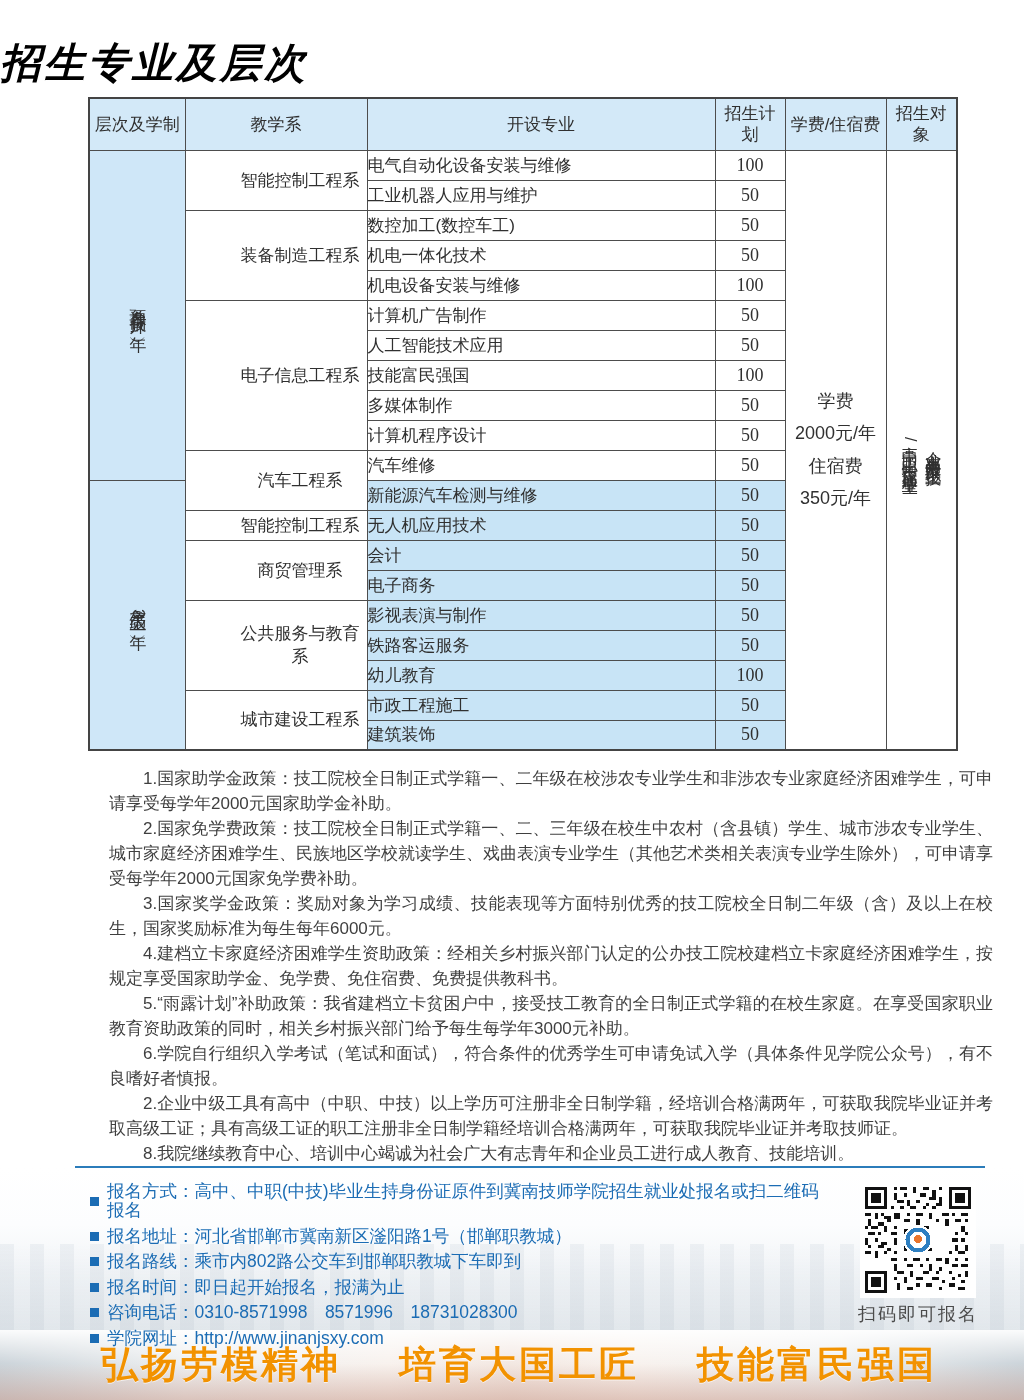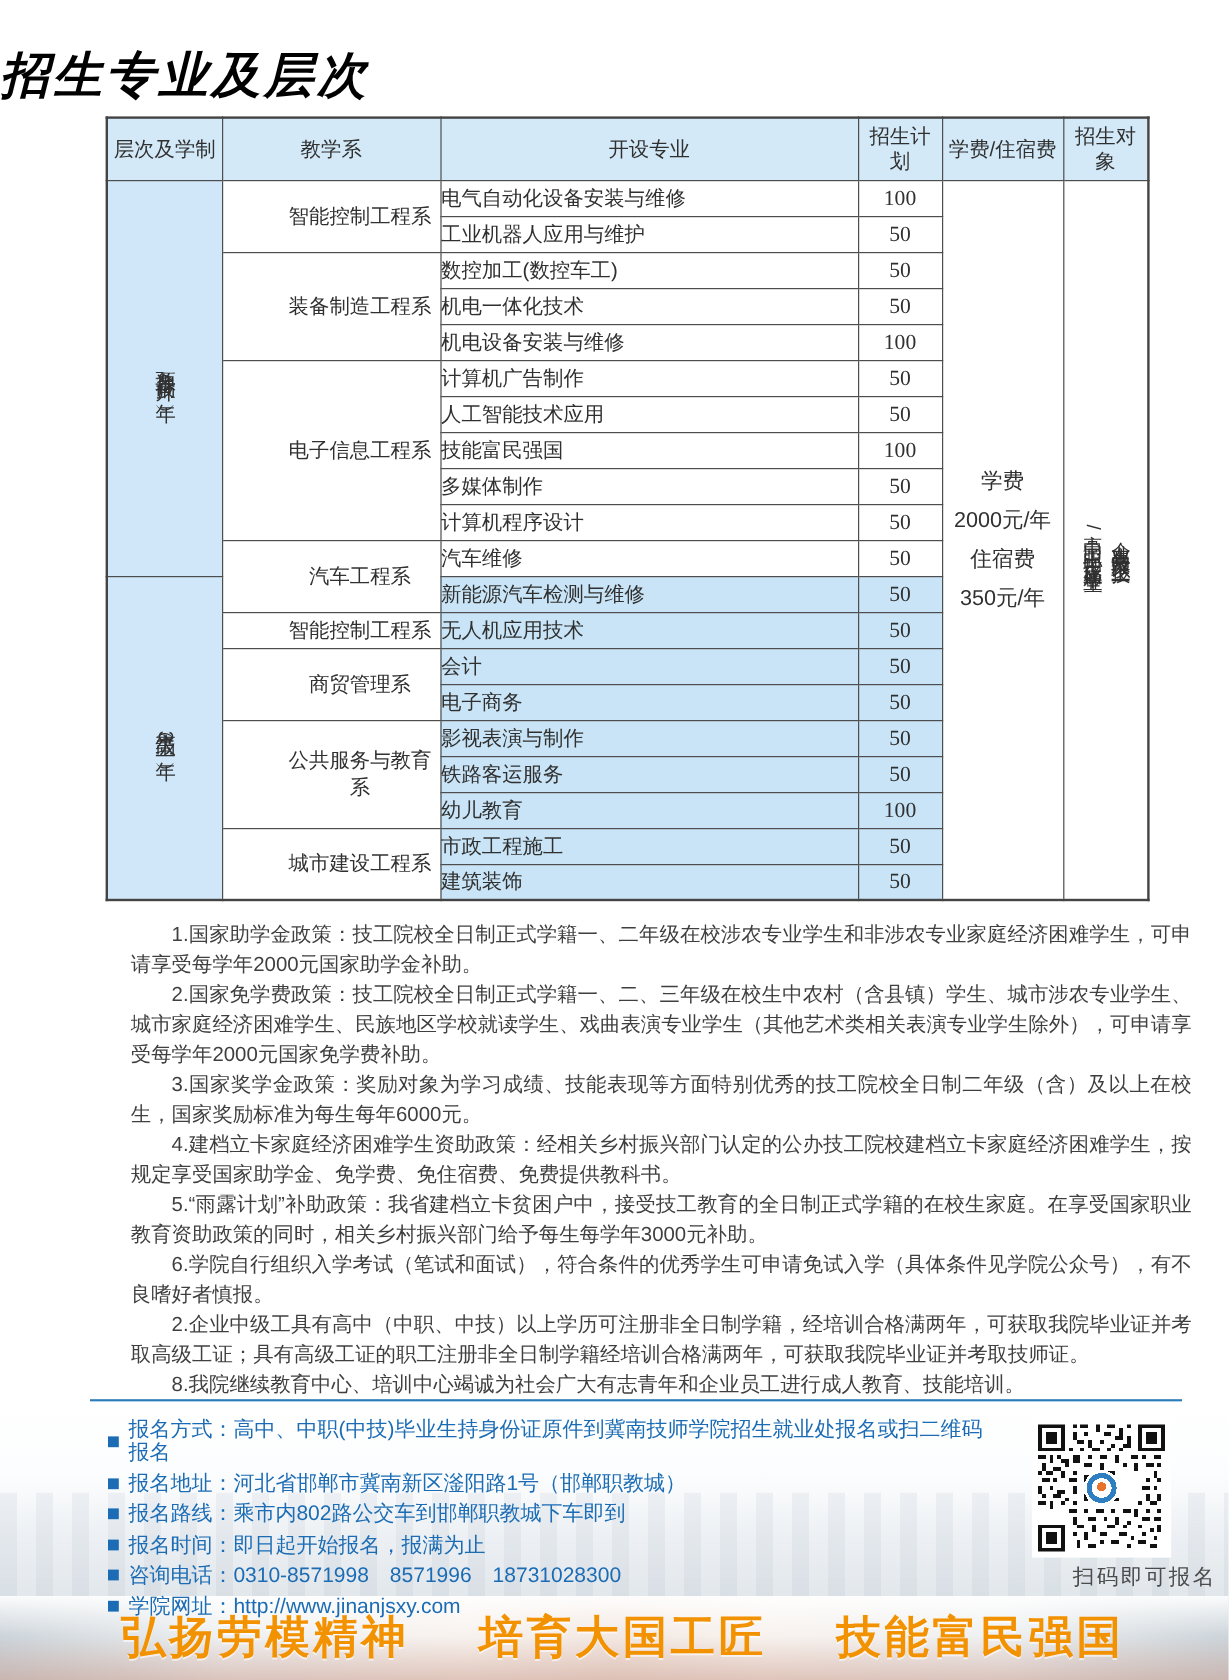--- a/index.html
+++ b/index.html
@@ -81,21 +81,21 @@
     margin-right:8px; flex:0 0 auto;
   }
   
   .qr-box {
     position:absolute; top:1182px; left:860px; width:116px; height:116px;
     background:#ffffff; padding:5px; z-index:3;
   }
   .qr-box svg { width:106px; height:106px; shape-rendering:crispEdges; }
   .qr-caption {
     position:absolute; top:1302px; left:852px; width:132px; text-align:center;
-    font-size:18px; color:#4b4b4b; letter-spacing:2px; z-index:3;margin-left:36px;
+    font-size:18px; color:#4b4b4b; letter-spacing:2px; z-index:3;
   }
   
   .banner {
     position:absolute; top:1330px; left:0; width:1024px; height:70px;
     background:
       linear-gradient(180deg, rgba(255,255,255,.92) 0%, rgba(255,255,255,0) 48%, rgba(199,152,136,.5) 100%),
       linear-gradient(90deg,#ccd4da 0%,#eef0f1 18%,#f8f2ee 38%,#f3e8e2 50%,#f8f2ee 62%,#eef0f1 82%,#ccd4da 100%);
     display:flex; justify-content:center; align-items:center; gap:58px;padding-left:14px;
   }
   .banner span {

